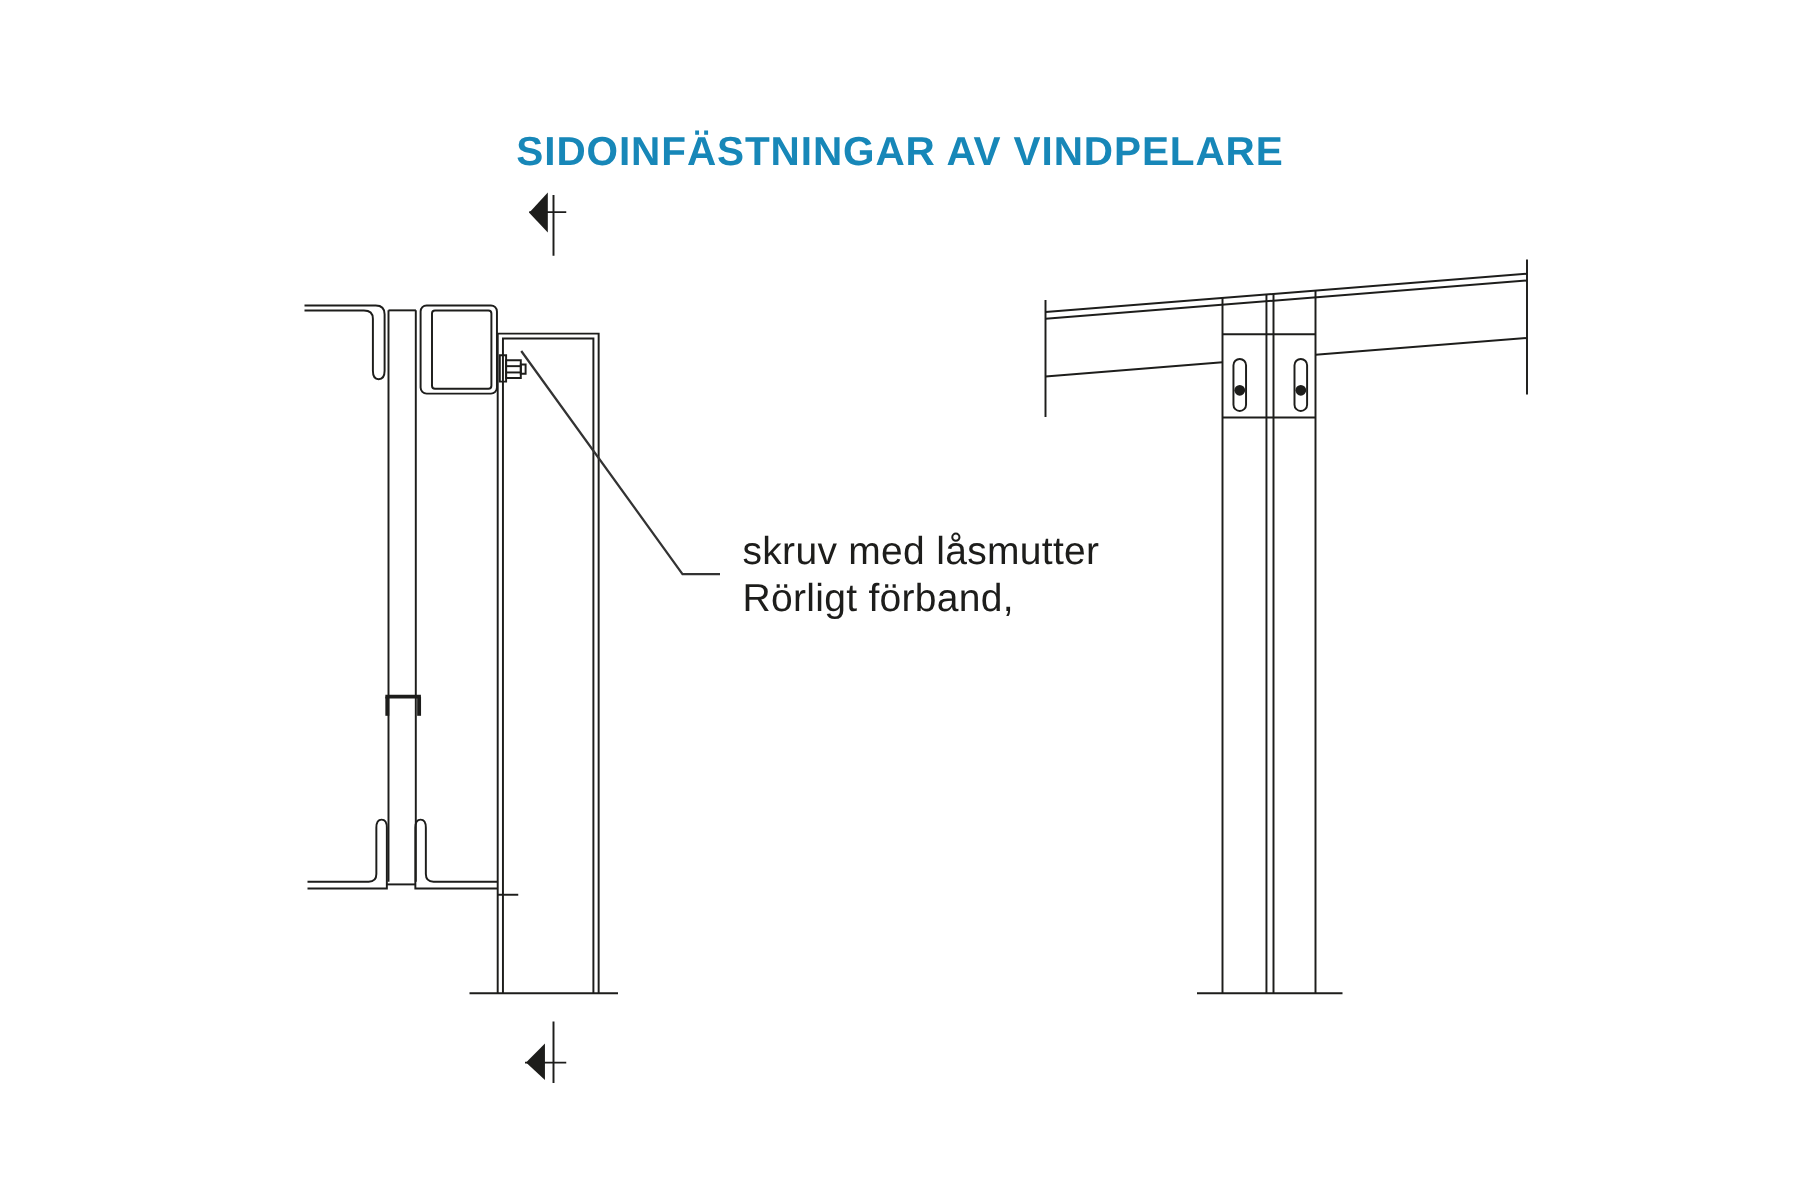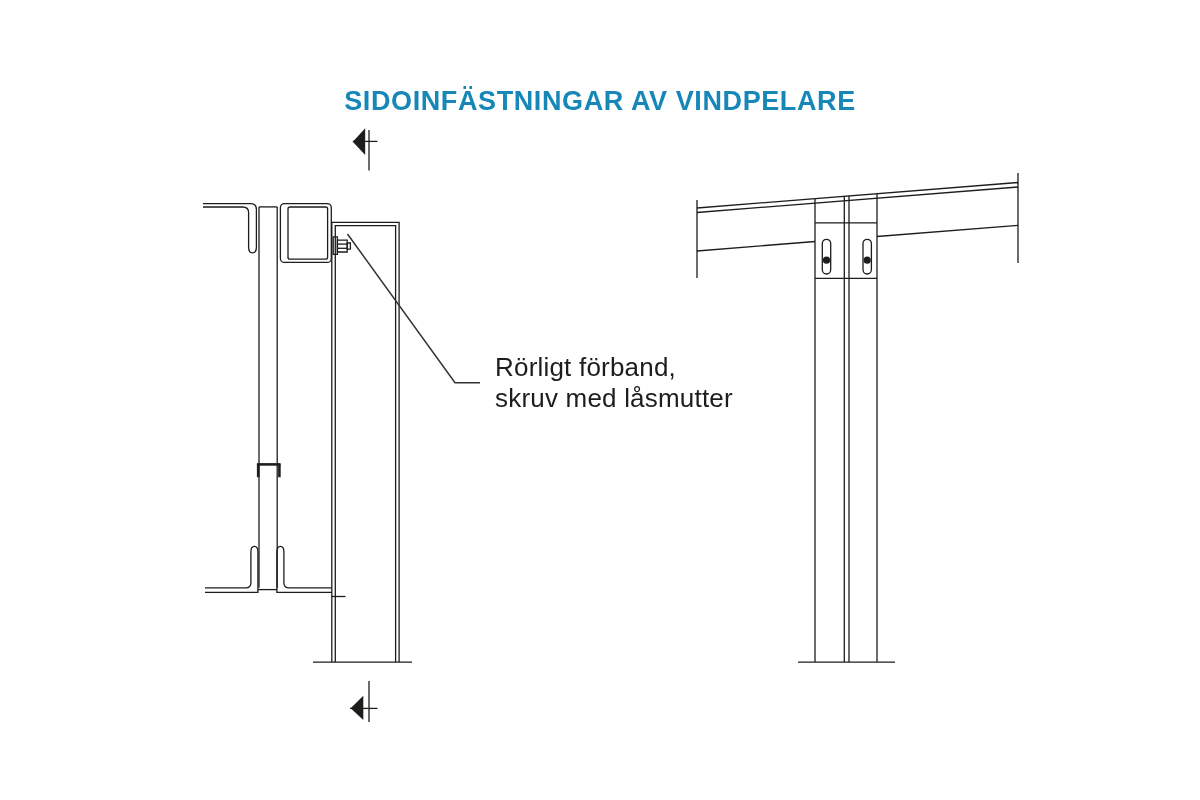--- a/index.html
+++ b/index.html
@@ -116,17 +116,17 @@
       <g>
         <rect x="863" y="239.3" width="8.4" height="34.7" rx="4.2"></rect>
         <circle cx="867.2" cy="260.2" r="3.6" fill="#1d1d1b" stroke="none"></circle>
       </g>
 
       <line x1="798" y1="662.2" x2="895" y2="662.2"></line>
     </g>
   </svg>
 
   <div class="annotation">
+    <div>skruv med låsmutter</div>
     <div>Rörligt förband,</div>
-    <div>skruv med låsmutter</div>
   </div>
 
 </div>
 
 </body></html>

